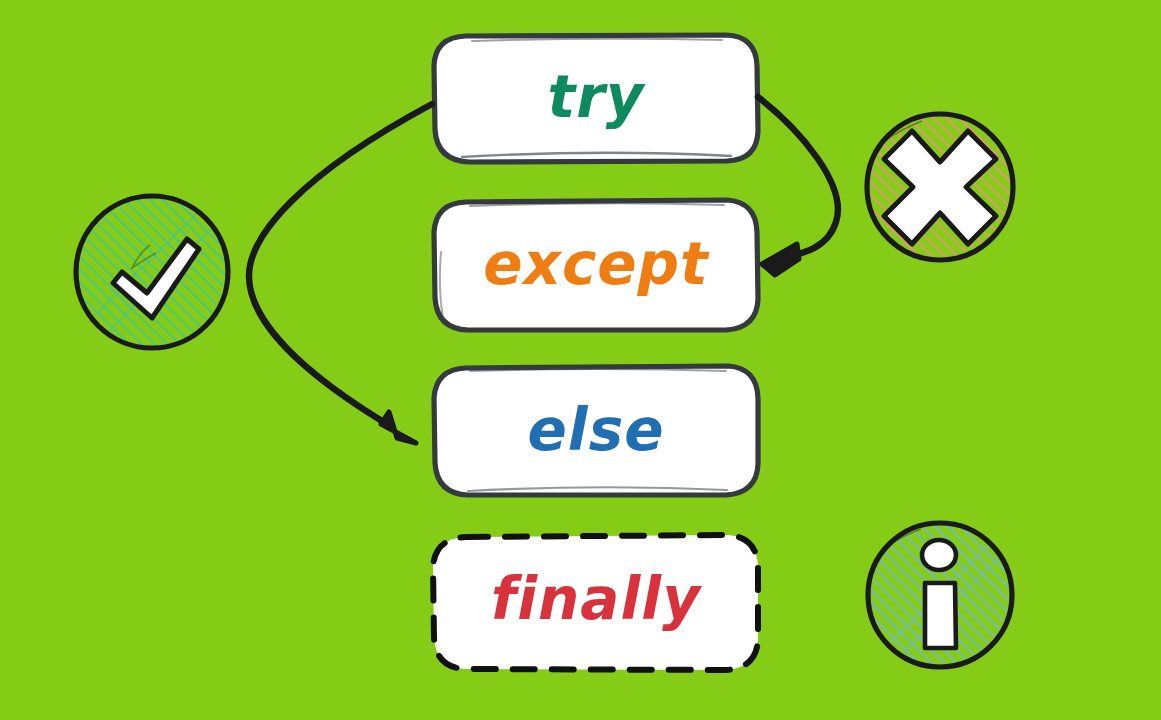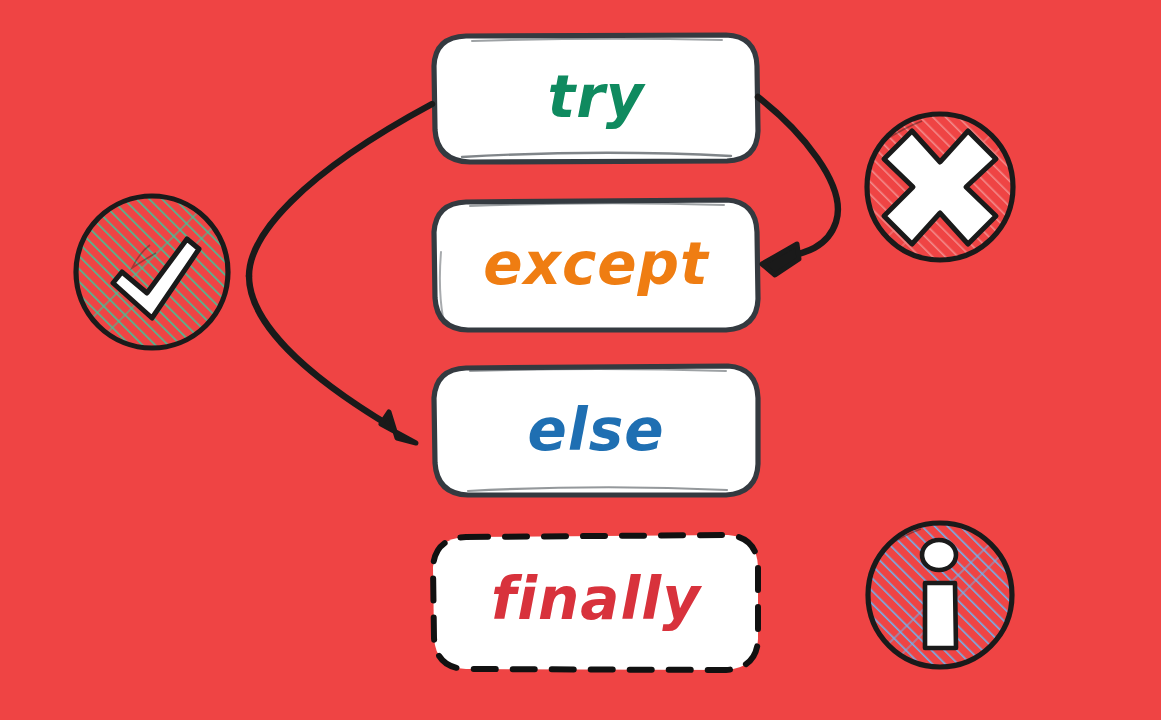--- a/index.html
+++ b/index.html
@@ -8,21 +8,21 @@
     padding: 0;
     background: #ffffff;
   }
   body {
     font-family: "DejaVu Sans", sans-serif;
   }
   #canvas {
     position: relative;
     width: 1161px;
     height: 720px;
-    background: #ef4444;
+    background: #84cc16;
     overflow: hidden;
   }
   #scene {
     position: absolute;
     inset: 0;
     width: 1161px;
     height: 720px;
     display: block;
   }
   .node-label {

